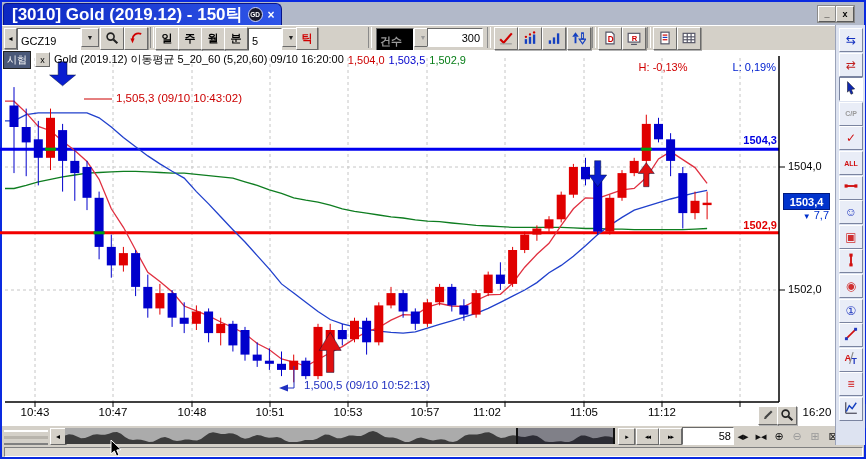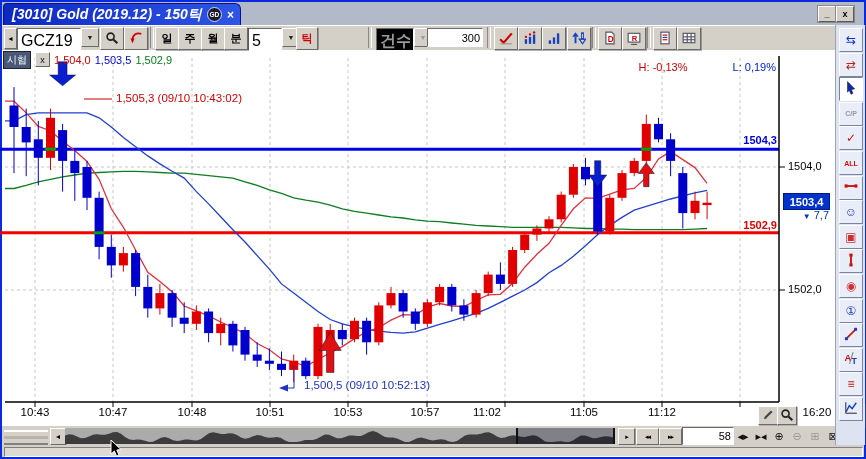--- a/index.html
+++ b/index.html
@@ -2,31 +2,31 @@
 <html><head>
 <meta charset="utf-8">
 <style>
   html,body{margin:0;padding:0;background:#666;}
   .win{position:relative;width:866px;height:459px;background:#0a2ae0;font-family:"Liberation Sans","DejaVu Sans",sans-serif;overflow:hidden;user-select:none;}
   .abs{position:absolute;}
   
   .tabbar{left:2px;top:2px;width:862px;height:23px;background:#b2b9c9;border-bottom:1px solid #8a93a6;}
   .tab{position:absolute;left:1px;top:1px;height:21px;padding:0 6px 0 8px;display:flex;align-items:center;gap:5px;
        background:linear-gradient(90deg,#0c28c2,#2f55e8);border:1px solid #06148a;border-bottom:none;border-radius:4px 6px 0 0;}
-  .tab .t{color:#fff;font-weight:bold;font-size:14px;letter-spacing:0;white-space:nowrap;font-style:italic;}
+  .tab .t{color:#fff;font-weight:bold;font-size:17px;letter-spacing:0;white-space:nowrap;}
   .gd{width:13px;height:13px;border-radius:50%;background:#1a1a2e;border:1px solid #cfd6ff;color:#fff;font-size:6.5px;font-weight:bold;display:flex;align-items:center;justify-content:center;}
   .tabx{color:#fff;font-weight:bold;font-size:12px;cursor:default;}
   .winbtn{width:16px;height:14px;background:#d4d0c8;border:1px solid;border-color:#fff #5a5a5a #5a5a5a #fff;box-shadow:0 0 0 1px #8a8a8a;
           font-size:9px;font-weight:bold;color:#000;display:flex;align-items:center;justify-content:center;line-height:8px;}
   
   .toolbar{left:2px;top:25px;width:833px;height:25px;background:#d4d0c8;border-top:1px solid #fff;}
   .b3{position:absolute;background:#d4d0c8;border:1px solid;border-color:#fff #6a6a6a #6a6a6a #fff;box-shadow:1px 1px 0 #40404066;
       display:flex;align-items:center;justify-content:center;font-size:11px;font-weight:bold;color:#000;padding:0;}
   .combo{position:absolute;display:flex;height:19px;}
-  .combo input{border:1px solid;border-color:#6a6a6a #fff #fff #6a6a6a;background:#fff;font-size:16px;font-family:inherit;padding:12px 3px;outline:none;}
+  .combo input{border:1px solid;border-color:#6a6a6a #fff #fff #6a6a6a;background:#fff;font-size:11px;font-family:inherit;padding:12px 3px;outline:none;}
   .dd{width:16px;background:#d4d0c8;border:1px solid;border-color:#fff #6a6a6a #6a6a6a #fff;font-size:7px;color:#222;display:flex;align-items:center;justify-content:center;}
   .sep{position:absolute;width:2px;height:21px;border-left:1px solid #8a8a8a;border-right:1px solid #fff;}
   .red{color:#d00000!important;}
   .gray{color:#9a9a9a!important;}
   
   .chartbg{left:2px;top:50px;width:833px;height:376px;background:#fff;}
   #plot{left:0;top:50px;}
   .legend{left:3px;top:52px;height:15px;display:flex;align-items:center;gap:4px;font-size:11px;white-space:nowrap;}
   .lbadge{background:#4a5878;color:#fff;font-size:10px;padding:1px 3px;border:1px solid #222;}
   .lx{width:13px;height:13px;background:#d4d0c8;border:1px solid;border-color:#fff #666 #666 #fff;font-size:9px;display:flex;align-items:center;justify-content:center;}
@@ -268,20 +268,21 @@
       <line x1="84" y1="49" x2="112" y2="49" stroke="#cc0000"></line>
       <polyline points="294,316 294,338 286,338" fill="none" stroke="#2030c0"></polyline>
       <polygon points="279,338 288,334.5 288,341.5" fill="#2030c0"></polygon>
       <line x1="779" y1="6" x2="779" y2="352" stroke="#000" stroke-width="1.5"></line>
       <line x1="5" y1="352" x2="779" y2="352" stroke="#000" stroke-width="1.5"></line>
     </svg>
 
   <div class="abs legend">
     <span class="lbadge">시험</span>
     <span class="lx">x</span>
+    <span>Gold (2019.12) 이동평균 5_20_60  (5,20,60) 09/10 16:20:00</span>
     <span style="color:#cc0000;">1,504,0</span>
     <span style="color:#0000cc;">1,503,5</span>
     <span style="color:#067d16;">1,502,9</span>
   </div>
   <div class="abs hl">
     <span style="color:#d00000;">H: -0,13%</span>
     <span style="color:#0020d0;margin-left:22px;padding-left:20px;">L: 0,19%</span>
   </div>
 
   <div class="annot" style="left:116px;top:92px;color:#cc0000;">1,505,3 (09/10 10:43:02)</div>

